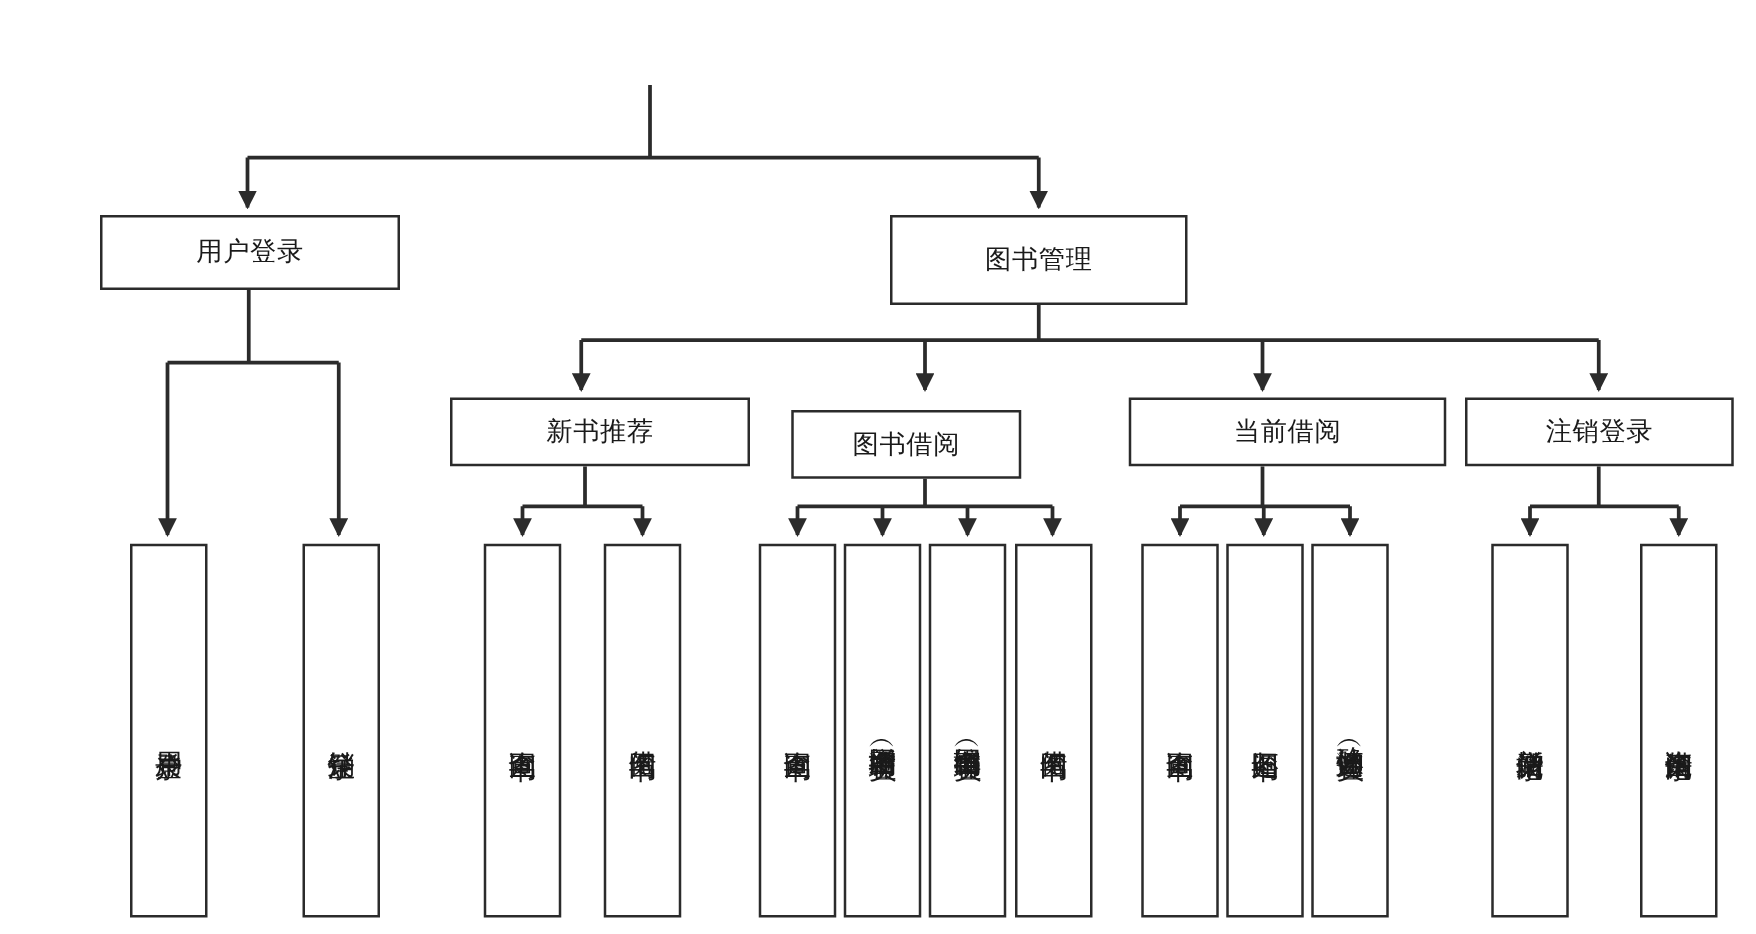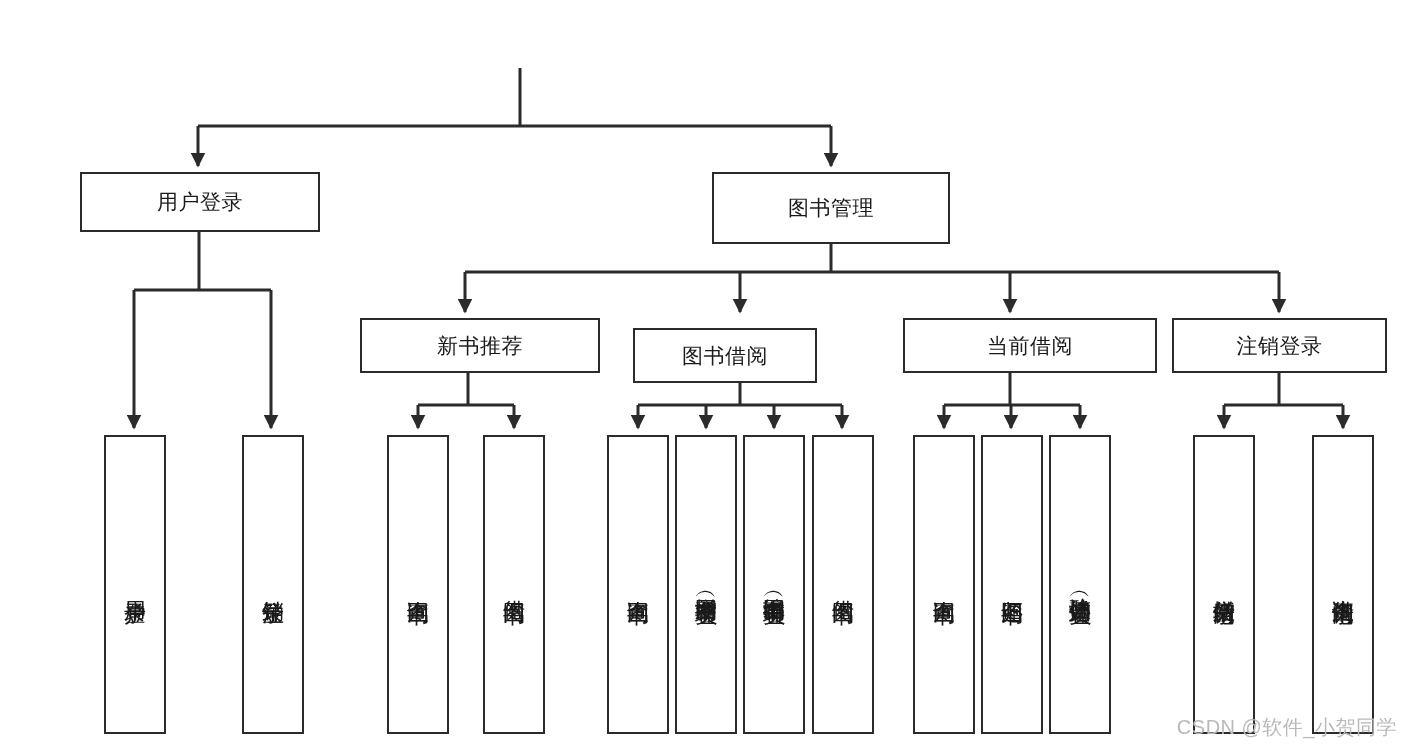--- a/index.html
+++ b/index.html
@@ -184,15 +184,14 @@
     <span class="vtext">确认归还（管理员）</span>
   </div>
 
   <div class="node node-v" style="left:1193px; top:435px; width:62px; height:299px;">
     <span class="vtext">新增借阅记录</span>
   </div>
   <div class="node node-v" style="left:1312px; top:435px; width:62px; height:299px;">
     <span class="vtext">查询借阅记录</span>
   </div>
 
-  <div id="watermark">CSDN @软件_小贺同学</div>
 
 </div>
 
 </body></html>

